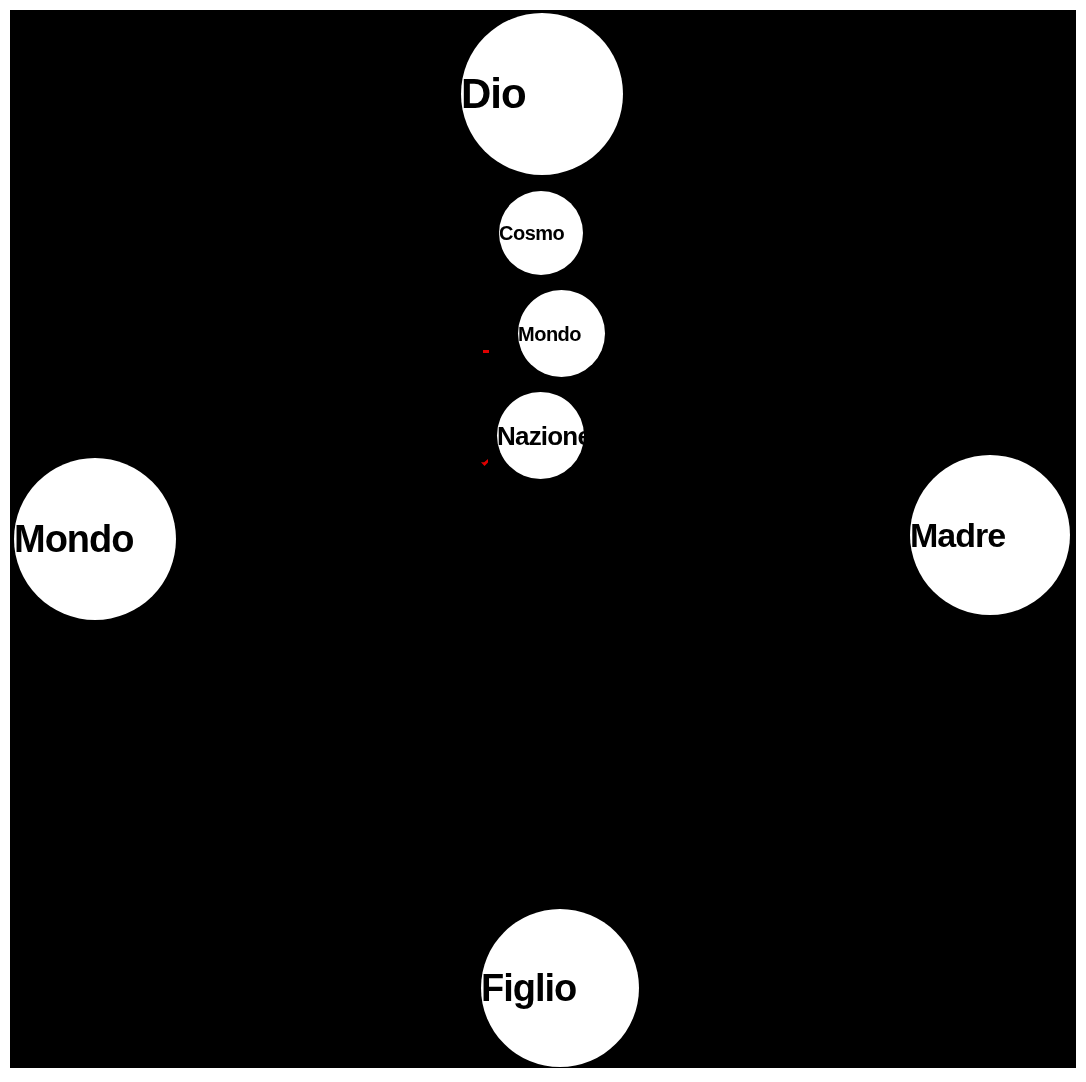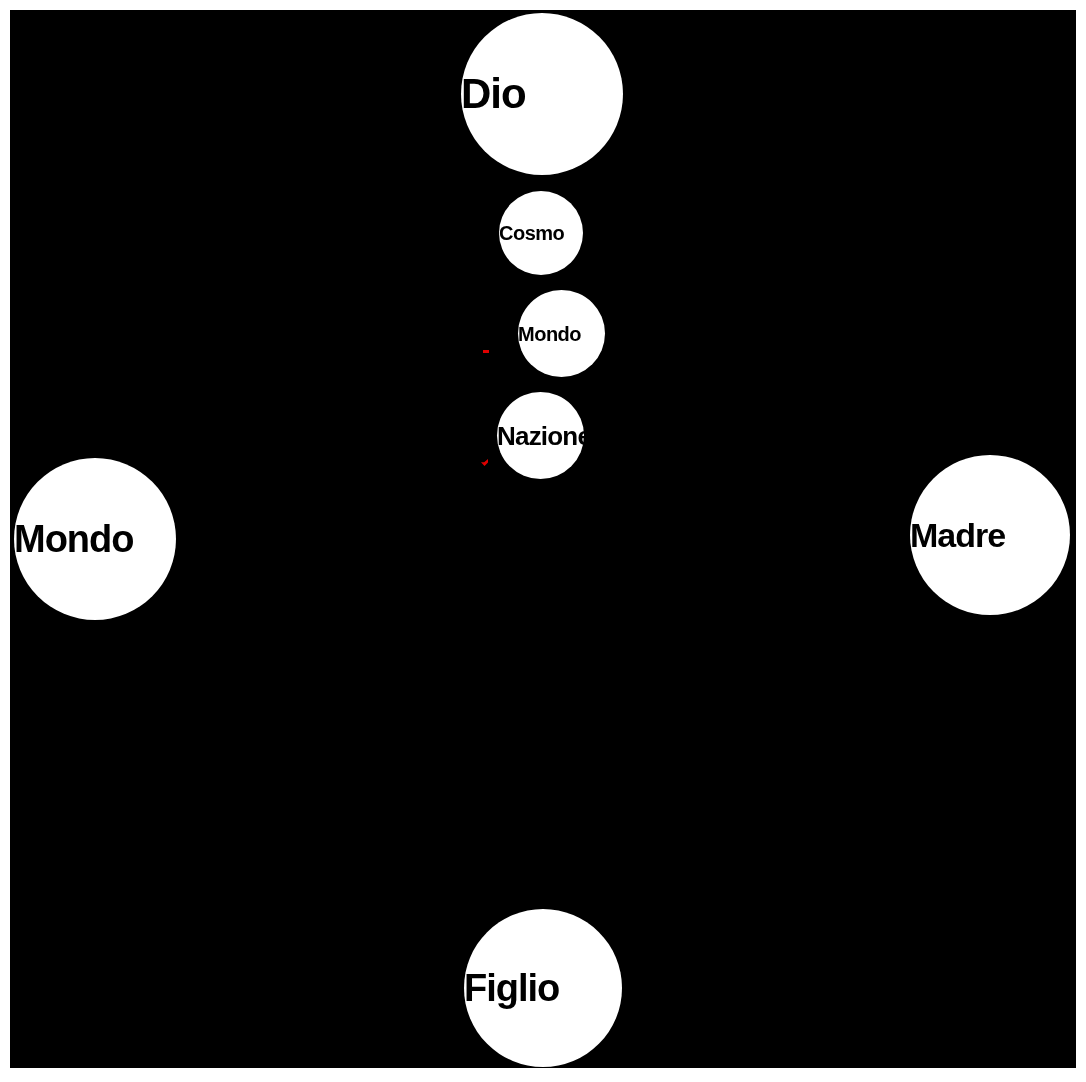--- a/index.html
+++ b/index.html
@@ -36,21 +36,21 @@
     font-weight: bold;
     text-align: center;
     line-height: 1;
   }
   .node span { display: block; }
 
   
   .node-dio      { left: 451px; top: 3px;   width: 162px; height: 162px; font-size: 42px; letter-spacing: -1px; }
   .node-padre    { left: 4px;   top: 448px; width: 162px; height: 162px; font-size: 38px; letter-spacing: -1px; }
   .node-madre    { left: 900px; top: 445px; width: 160px; height: 160px; font-size: 34px; letter-spacing: -1px; }
-  .node-figlio   { left: 454px; top: 899px; width: 158px; height: 158px; font-size: 38px; letter-spacing: -1px; }
+  .node-figlio   { left: 471px; top: 899px; width: 158px; height: 158px; font-size: 38px; letter-spacing: -1px; }
 
   
   .node-cosmo    { left: 489px; top: 181px; width: 84px;  height: 84px;  font-size: 20px; letter-spacing: -0.5px; }
   .node-mondo    { left: 508px; top: 280px; width: 87px;  height: 87px;  font-size: 20px; letter-spacing: -0.5px; }
   .node-nazione  { left: 487px; top: 382px; width: 87px;  height: 87px;  font-size: 26px; letter-spacing: -0.8px; }
   .node-famiglia { left: 488px; top: 490px; width: 85px;  height: 85px;  font-size: 20px; letter-spacing: -0.8px; }
 
   
   .red-dash {
     position: absolute;

